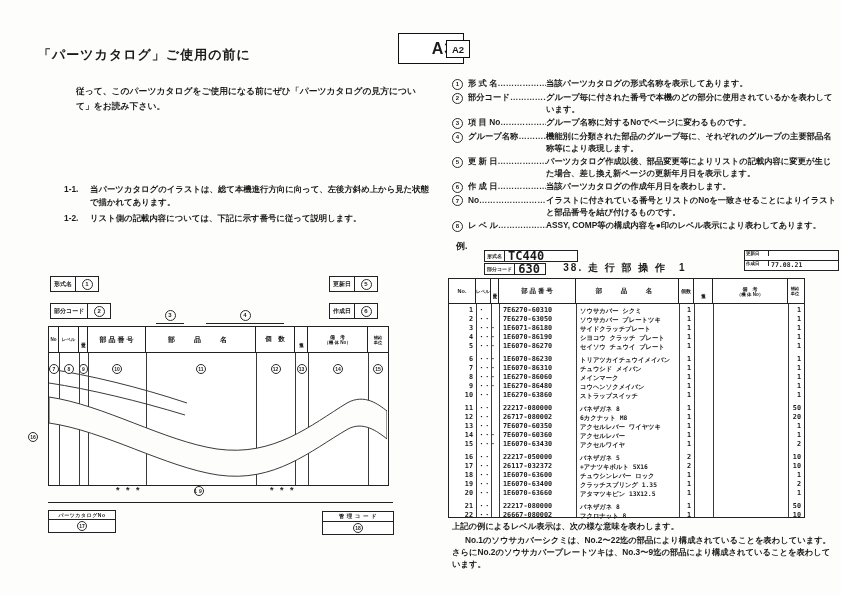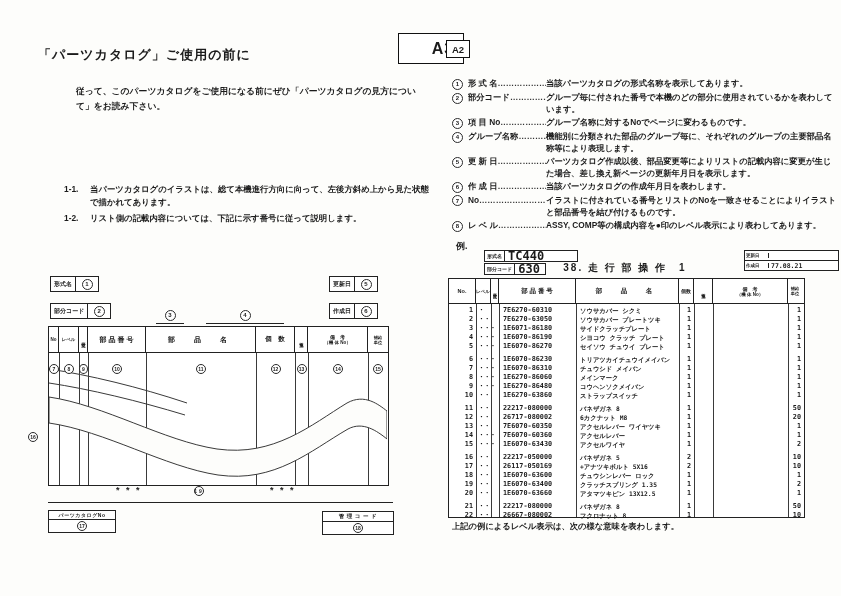--- a/index.html
+++ b/index.html
@@ -67,21 +67,21 @@
   .extable{position:absolute;left:448px;top:250px;width:357px;font-family:"DejaVu Sans Mono","Liberation Mono",monospace;}
   .mini{position:absolute;display:flex;border:1px solid #222;background:#fff;height:10px;align-items:stretch;
     font-family:"Liberation Sans","DejaVu Sans",sans-serif;}
   .mini .lbl{font-size:5px;font-weight:bold;border-right:1px solid #222;display:flex;align-items:center;padding:0 2px;}
   .mini .val{font-size:12px;font-weight:bold;display:flex;align-items:center;padding:0 3px;
     font-family:"DejaVu Sans Mono","Liberation Mono",monospace;}
   .ex-title{position:absolute;left:92px;top:11px;width:170px;text-align:center;font-size:10px;
     font-weight:bold;letter-spacing:2px;font-family:"Liberation Sans","DejaVu Sans",sans-serif;}
   .dates{position:absolute;left:296px;top:0;width:93px;border:1px solid #222;background:#fff;
     font-family:"Liberation Sans","DejaVu Sans",sans-serif;}
-  .dates .row{display:flex;height:9px;align-items:center;}
+  .dates .row{display:flex;height:9px;align-items:flex-start;}
   .dates .row+.row{border-top:1px solid #222;}
   .dates .lbl{width:22px;font-size:4.5px;font-weight:bold;border-right:1px solid #222;display:flex;align-items:center;padding-left:1px;}
   .dates .val{font-size:6.5px;font-weight:bold;display:flex;align-items:center;padding-left:2px;
     font-family:"DejaVu Sans Mono","Liberation Mono",monospace;}
   .ex-head{position:absolute;left:0;top:28px;width:357px;height:26px;border:1.5px solid #222;
     box-sizing:border-box;display:grid;grid-template-columns:27px 15px 8px 77px 103px 15px 19px 75px 14px;background:#fff;
     font-family:"Liberation Sans","DejaVu Sans",sans-serif;}
   .ex-head>div{border-right:1px solid #222;display:flex;flex-direction:column;align-items:center;
     justify-content:center;text-align:center;overflow:hidden;font-weight:bold;}
   .ex-head>div:last-child{border-right:none;}
@@ -550,21 +550,21 @@
           <span class="c-nm">バネザガネ 5</span>
           <span class="c-qt">2</span>
           <span class="c-cp"></span>
           <span class="c-rm"></span>
           <span class="c-un">10</span>
         </div>
         <div class="xrow">
           <span class="c-no">17</span>
           <span class="c-lvl">・・</span>
           <span class="c-ord"></span>
-          <span class="c-pn">26117-050169</span>
+          <span class="c-pn">26117-032372</span>
           <span class="c-nm">+アナツキボルト 5X16</span>
           <span class="c-qt">2</span>
           <span class="c-cp"></span>
           <span class="c-rm"></span>
           <span class="c-un">10</span>
         </div>
         <div class="xrow">
           <span class="c-no">18</span>
           <span class="c-lvl">・・</span>
           <span class="c-ord"></span>
@@ -617,15 +617,16 @@
           <span class="c-qt">1</span>
           <span class="c-cp"></span>
           <span class="c-rm"></span>
           <span class="c-un">10</span>
         </div>
       </div>
   </div>
 
   <div class="footnote">
     <div>上記の例によるレベル表示は、次の様な意味を表わします。</div>
+    <div class="para">No.1のソウサカバーシクミは、No.2〜22迄の部品により構成されていることを表わしています。さらにNo.2のソウサカバープレートツキは、No.3〜9迄の部品により構成されていることを表わしています。</div>
   </div>
 
 </div>
 
 </body></html>

